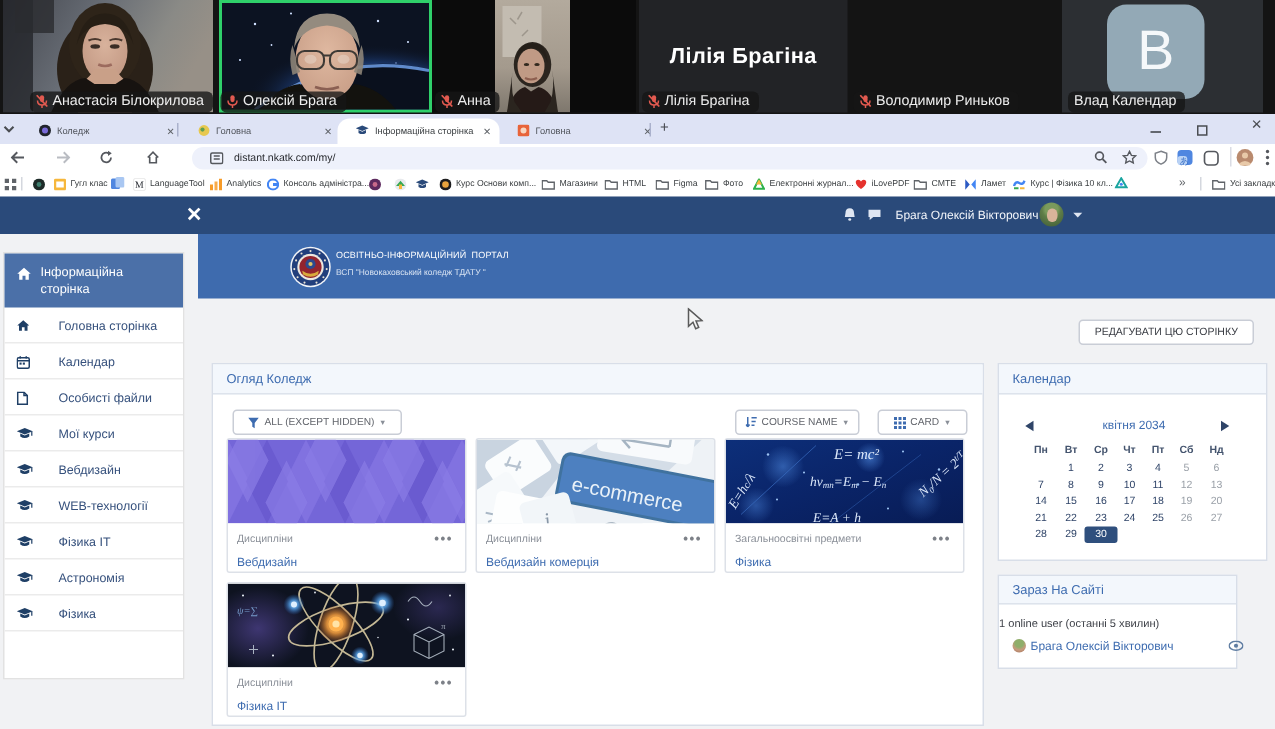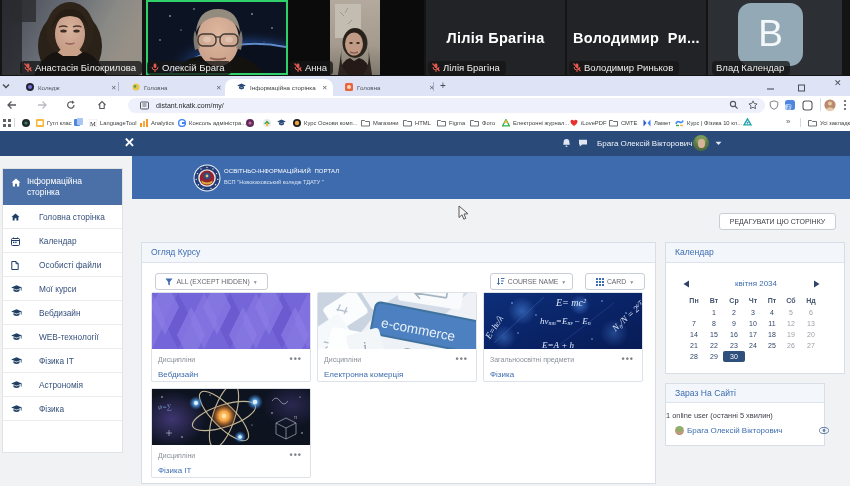--- a/index.html
+++ b/index.html
@@ -133,23 +133,20 @@
       <ellipse cx="63" cy="43" rx="1.8" ry="1" fill="#33291f"></ellipse>
       <ellipse cx="70" cy="43" rx="1.8" ry="1" fill="#33291f"></ellipse>
       <path d="M62 52 Q66 54 70 52" stroke="#8d5f50" stroke-width="1.4" fill="none"></path>
       <path d="M50 75 Q54 60 62 58 L66 61 L71 58 Q80 60 84 75 Z" fill="#251a17"></path>
       <path d="M54 46 Q52 58 55 68 L60 75 L50 75 Z" fill="#2b251f"></path>
       <path d="M80 46 Q82 58 79 68 L75 75 L84 75 Z" fill="#2b251f"></path>
     </svg>
   </div>
   <div class="tile" id="t4" style="left:426px;width:139px;background:#222326;">
     <div class="bigname" style="top:30px;">Лілія Брагіна</div>
-  </div>
-  <div class="tile" id="t5" style="left:567px;width:139px;background:#222326;">
-    <div class="bigname" style="top:30px;">Володимир&nbsp; Ри...</div>
   </div>
   <div class="tile" id="t6" style="left:708px;width:134px;background:#2c2f33;">
     <div class="abs" style="left:30px;top:3px;width:65px;height:63px;background:#93a9b6;border-radius:13px;color:#f5f8fa;font-size:37px;text-align:center;line-height:62px;">B</div>
   </div>
 
   <div class="vlabel" style="left:20px;"><svg width="8" height="9" viewBox="0 0 8 9">
         <rect x="2.6" y="0.5" width="2.8" height="4.6" rx="1.4" fill="#e25a50"></rect>
         <path d="M1 4 Q1 7 4 7 Q7 7 7 4" stroke="#e25a50" stroke-width="1" fill="none"></path>
         <line x1="4" y1="7" x2="4" y2="9" stroke="#e25a50" stroke-width="1"></line>
         <line x1="0.5" y1="0.5" x2="7.5" y2="8" stroke="#e25a50" stroke-width="1.2"></line>
@@ -484,21 +481,21 @@
           <rect x="9.8" y="2.5" width="0.8" height="3" fill="#1f3f66"></rect>
         </svg>Астрономія</div>
     <div class="sitem" style="top:228px;"><svg class="sicon gc" width="11" height="8" viewBox="0 0 11 8">
           <path d="M5.5 0.3 L10.8 2.5 L5.5 4.7 L0.2 2.5 Z" fill="#1f3f66"></path>
           <path d="M2.5 4 V6 Q5.5 8 8.5 6 V4 L5.5 5.4 Z" fill="#1f3f66"></path>
           <rect x="9.8" y="2.5" width="0.8" height="3" fill="#1f3f66"></rect>
         </svg>Фізика</div>
   </div>
 
   <div class="card" id="overview" style="left:141px;top:242px;width:515px;height:242px;">
-    <div class="cardtitle">Огляд Курсу</div>
+    <div class="cardtitle">Огляд Коледж</div>
   </div>
 
   <div class="btn" style="left:155px;top:273px;width:113px;height:17px;">
     <svg width="8" height="8" viewBox="0 0 8 8">
         <path d="M0.5 0.5 H7.5 L4.8 4 V7.5 L3.2 6.5 V4 Z" fill="#3e6cb0"></path>
       </svg>
     ALL (EXCEPT HIDDEN) <span style="font-size:5px;color:#8a8f98;">▼</span>
   </div>
   <div class="btn" style="left:490px;top:273px;width:83px;height:17px;">
     <svg width="8" height="9" viewBox="0 0 8 9">
@@ -585,21 +582,21 @@
         </g>
         <g transform="rotate(-15 48 50)">
             <rect x="30" y="38" width="34" height="26" rx="4" fill="#f2f6f9"></rect>
             <text x="44" y="58" font-size="14" fill="#8796a6" font-family="Liberation Serif" font-style="italic">i</text>
           </g>
         <text x="82" y="66" font-size="15" fill="#9aa8b6" transform="rotate(8 90 56)">@</text>
       </svg>
     </div>
     <div class="cmuted" style="top:63px;">Дисципліни</div>
       <div class="dots" style="top:61px;">•••</div>
-    <div class="cname" style="top:77px;">Електронна комерція</div>
+    <div class="cname" style="top:77px;">Вебдизайн комерція</div>
   </div>
   <div class="ccard" style="left:483px;top:292px;height:90px;">
     <div class="cimg">
       <svg width="158" height="56" viewBox="0 0 158 56">
         <defs>
           <linearGradient id="phys" x1="0" y1="0" x2="1" y2="1">
             <stop offset="0" stop-color="#0d2f7a"></stop>
               <stop offset="0.5" stop-color="#0a2468"></stop>
               <stop offset="1" stop-color="#081c55"></stop>
           </linearGradient>

